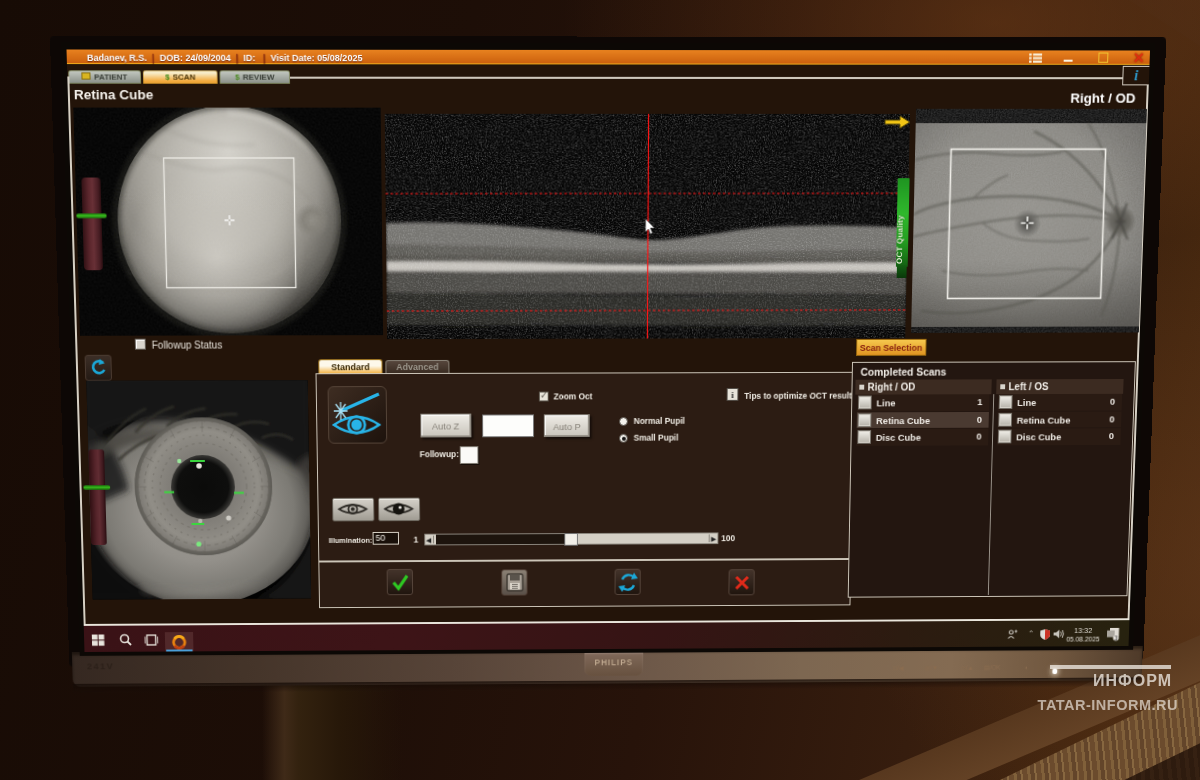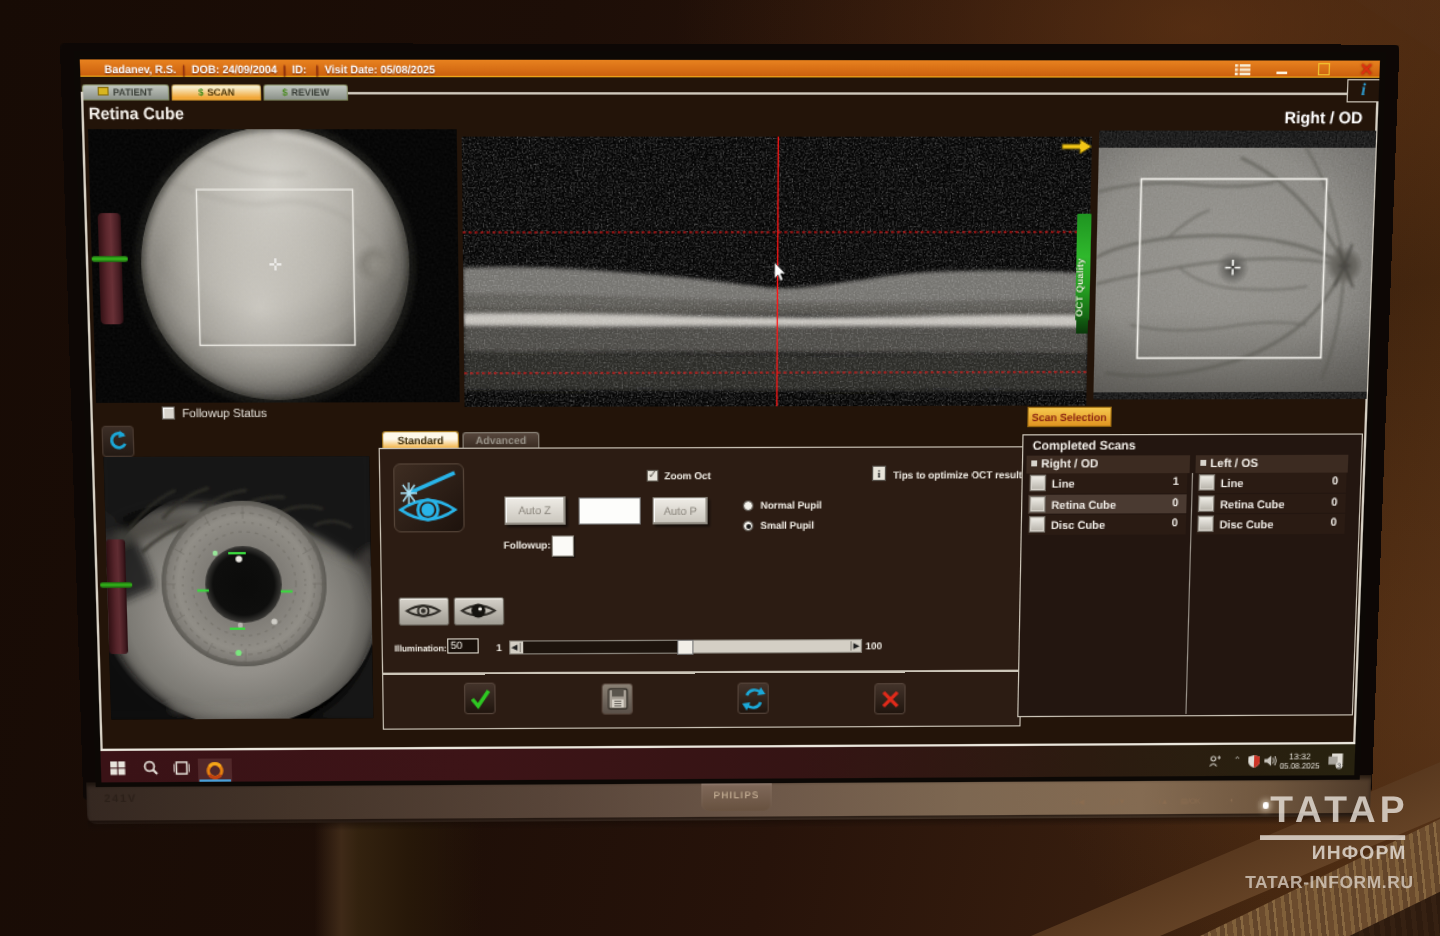--- a/index.html
+++ b/index.html
@@ -478,17 +478,16 @@
 <div style="position:absolute;left:0;top:5px;width:100%;text-align:center;font-size:8.5px;font-weight:bold;color:#c2ab92;letter-spacing:1px;text-shadow:0 -.5px 0 #4a3828">PHILIPS</div>
 </div>
 <div class="abs chlbl" style="left:838px">□/◀</div>
 <div class="abs chlbl" style="left:871px">◎/▼</div>
 <div class="abs chlbl" style="left:908px">☆/▲</div>
 <div class="abs chlbl" style="left:933px">▤/OK</div>
 <div class="abs chlbl" style="left:976px">◐</div>
 <div class="abs" style="left:1005px;top:624px;width:4.5px;height:6px;background:#fff;border-radius:2px;box-shadow:0 0 5px 2px rgba(255,244,220,.55)"></div>
 </div>
 <div class="abs" id="wm">
-    <div class="t1">ТАТАР</div>
     <div class="bar"></div>
     <div class="t2">ИНФОРМ</div>
     <div class="t3">TATAR-INFORM.RU</div>
   </div>
 
 </body></html>

